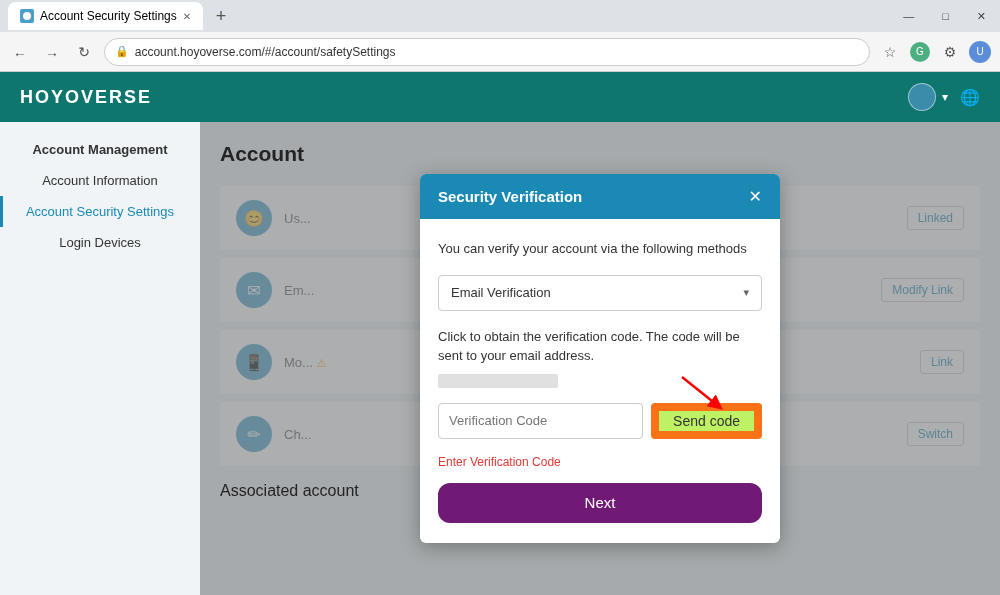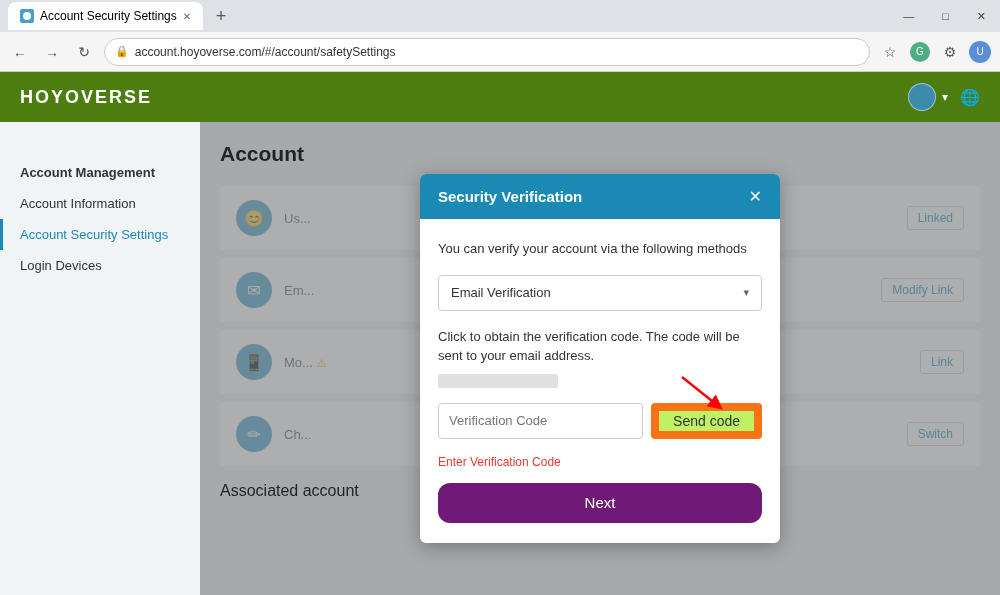--- a/index.html
+++ b/index.html
@@ -21,32 +21,32 @@
     .address-bar-lock { color: #555; font-size: 11px; }
     .nav-icons-right { display: flex; align-items: center; gap: 6px; }
     .nav-icon { width: 24px; height: 24px; display: flex; align-items: center; justify-content: center; color: #555; font-size: 14px; cursor: pointer; border-radius: 50%; }
     .extension-icon { width: 20px; height: 20px; border-radius: 50%; background: #4caf82; display: flex; align-items: center; justify-content: center; color: white; font-size: 10px; }
     .profile-icon { width: 22px; height: 22px; border-radius: 50%; background: #5b8dd9; display: flex; align-items: center; justify-content: center; color: white; font-size: 10px; }
 
     
     .app-container { width: 100%; height: calc(595px - 72px); display: flex; flex-direction: column; }
 
     
-    .app-header { background: #4d7c0f; height: 50px; display: flex; align-items: center; padding: 0 20px; }
+    .app-header { background: #0f766e; height: 50px; display: flex; align-items: center; padding: 0 20px; }
     .app-logo { color: white; font-size: 18px; font-weight: bold; letter-spacing: 2px; }
     .header-right { margin-left: auto; display: flex; align-items: center; gap: 12px; }
     .header-user { display: flex; align-items: center; gap: 6px; color: white; font-size: 13px; }
     .header-avatar { width: 28px; height: 28px; border-radius: 50%; background: #3a8caa; border: 1px solid rgba(255,255,255,0.5); }
     .header-globe { color: white; font-size: 16px; cursor: pointer; }
 
     
     .main-content { display: flex; flex: 1; background: #f0f4f7; }
 
     
-    .sidebar { width: 200px; background: #f0f4f7; padding: 35px 0; }
+    .sidebar { width: 200px; background: #f0f4f7; padding: 12px 0; text-align: center; }
     .sidebar-section { font-size: 13px; font-weight: bold; color: #333; padding: 8px 20px; }
     .sidebar-item { font-size: 13px; color: #333; padding: 8px 20px; cursor: pointer; }
     .sidebar-item.active { color: #1a8ab5; border-left: 3px solid #1a8ab5; padding-left: 17px; font-weight: 500; }
 
     
     .page-content { flex: 1; padding: 20px; position: relative; }
     .page-title { font-size: 21px; font-weight: bold; color: #333; margin-bottom: 20px; }
     .settings-row { display: flex; align-items: center; background: white; border-radius: 4px; margin-bottom: 8px; padding: 14px 16px; gap: 12px; opacity: 0.5; }
     .settings-row-icon { width: 36px; height: 36px; border-radius: 50%; background: #3a9dc5; display: flex; align-items: center; justify-content: center; color: white; font-size: 16px; }
     .settings-row-content { flex: 1; }

